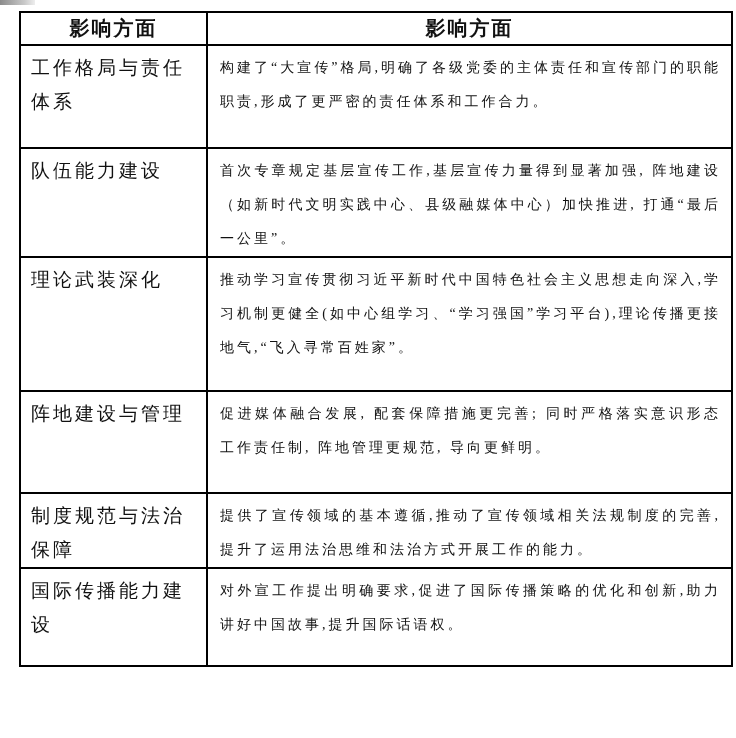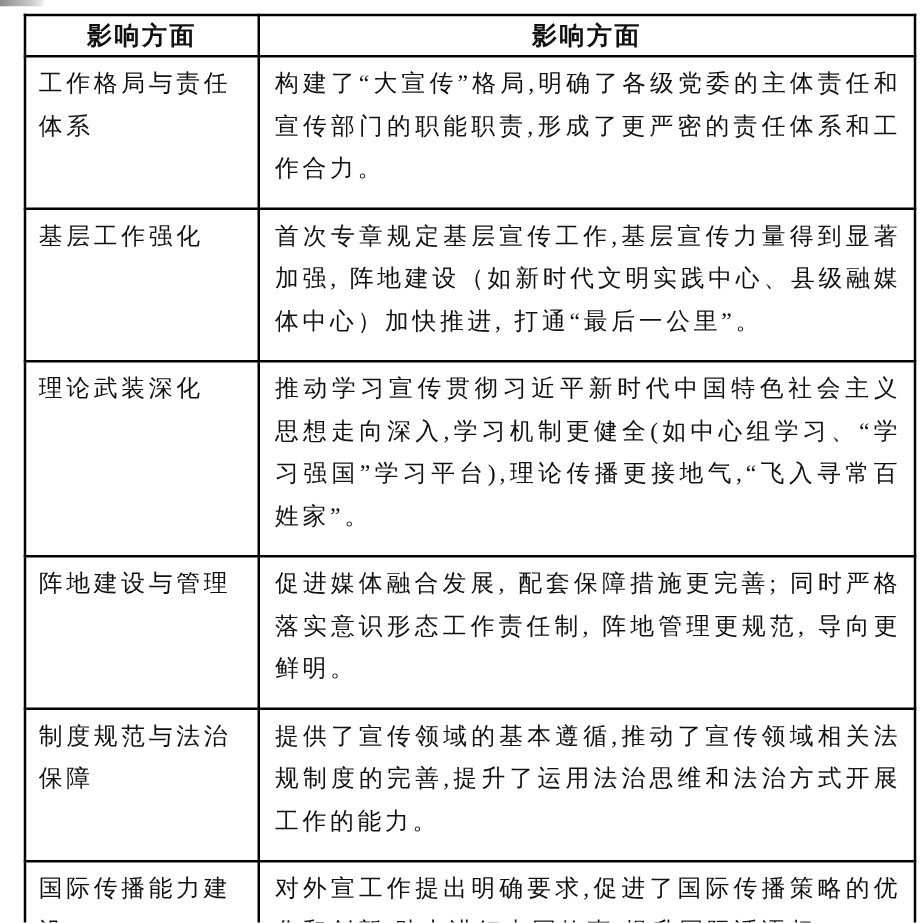--- a/index.html
+++ b/index.html
@@ -49,24 +49,24 @@
     padding: 2px 0;
   }
   td.aspect-cell {
     font-size: 19px;
     line-height: 34px;
     letter-spacing: 3px;
     padding: 5px 6px 0 10px;
     text-align: left;
   }
   td.change-cell {
-    font-size: 19px;
+    font-size: 14px;
     line-height: 34px;
     letter-spacing: 3px;
-    padding: 5px 10px 13px 12px;
+    padding: 5px 10px 0 12px;
     text-align: justify;
   }
   tbody tr:nth-child(1) { height: 103px; margin-left: 18px; }
   tbody tr:nth-child(2) { height: 102px; }
   tbody tr:nth-child(3) { height: 134px; margin-left: 32px; }
   tbody tr:nth-child(4) { height: 102px; }
   tbody tr:nth-child(5) { height: 74px;  }
   tbody tr:nth-child(6) { height: 98px; font-family: Liberation Serif, serif;  }
   tbody tr:nth-child(7) { height: 73px;  }
 </style>
@@ -85,21 +85,21 @@
       <th>影响方面</th>
       <th>影响方面</th>
     </tr>
   </thead>
   <tbody>
     <tr>
       <td class="aspect-cell">工作格局与责任体系</td>
       <td class="change-cell">构建了“大宣传”格局,明确了各级党委的主体责任和宣传部门的职能职责,形成了更严密的责任体系和工作合力。</td>
     </tr>
     <tr>
-      <td class="aspect-cell">基层工作强化</td>
+      <td class="aspect-cell">队伍能力建设</td>
       <td class="change-cell">首次专章规定基层宣传工作,基层宣传力量得到显著加强, 阵地建设（如新时代文明实践中心、县级融媒体中心）加快推进, 打通“最后一公里”。</td>
     </tr>
     <tr>
       <td class="aspect-cell">理论武装深化</td>
       <td class="change-cell">推动学习宣传贯彻习近平新时代中国特色社会主义思想走向深入,学习机制更健全(如中心组学习、“学习强国”学习平台),理论传播更接地气,“飞入寻常百姓家”。</td>
     </tr>
     <tr>
       <td class="aspect-cell">阵地建设与管理</td>
       <td class="change-cell">促进媒体融合发展, 配套保障措施更完善; 同时严格落实意识形态工作责任制, 阵地管理更规范, 导向更鲜明。</td>
     </tr>

